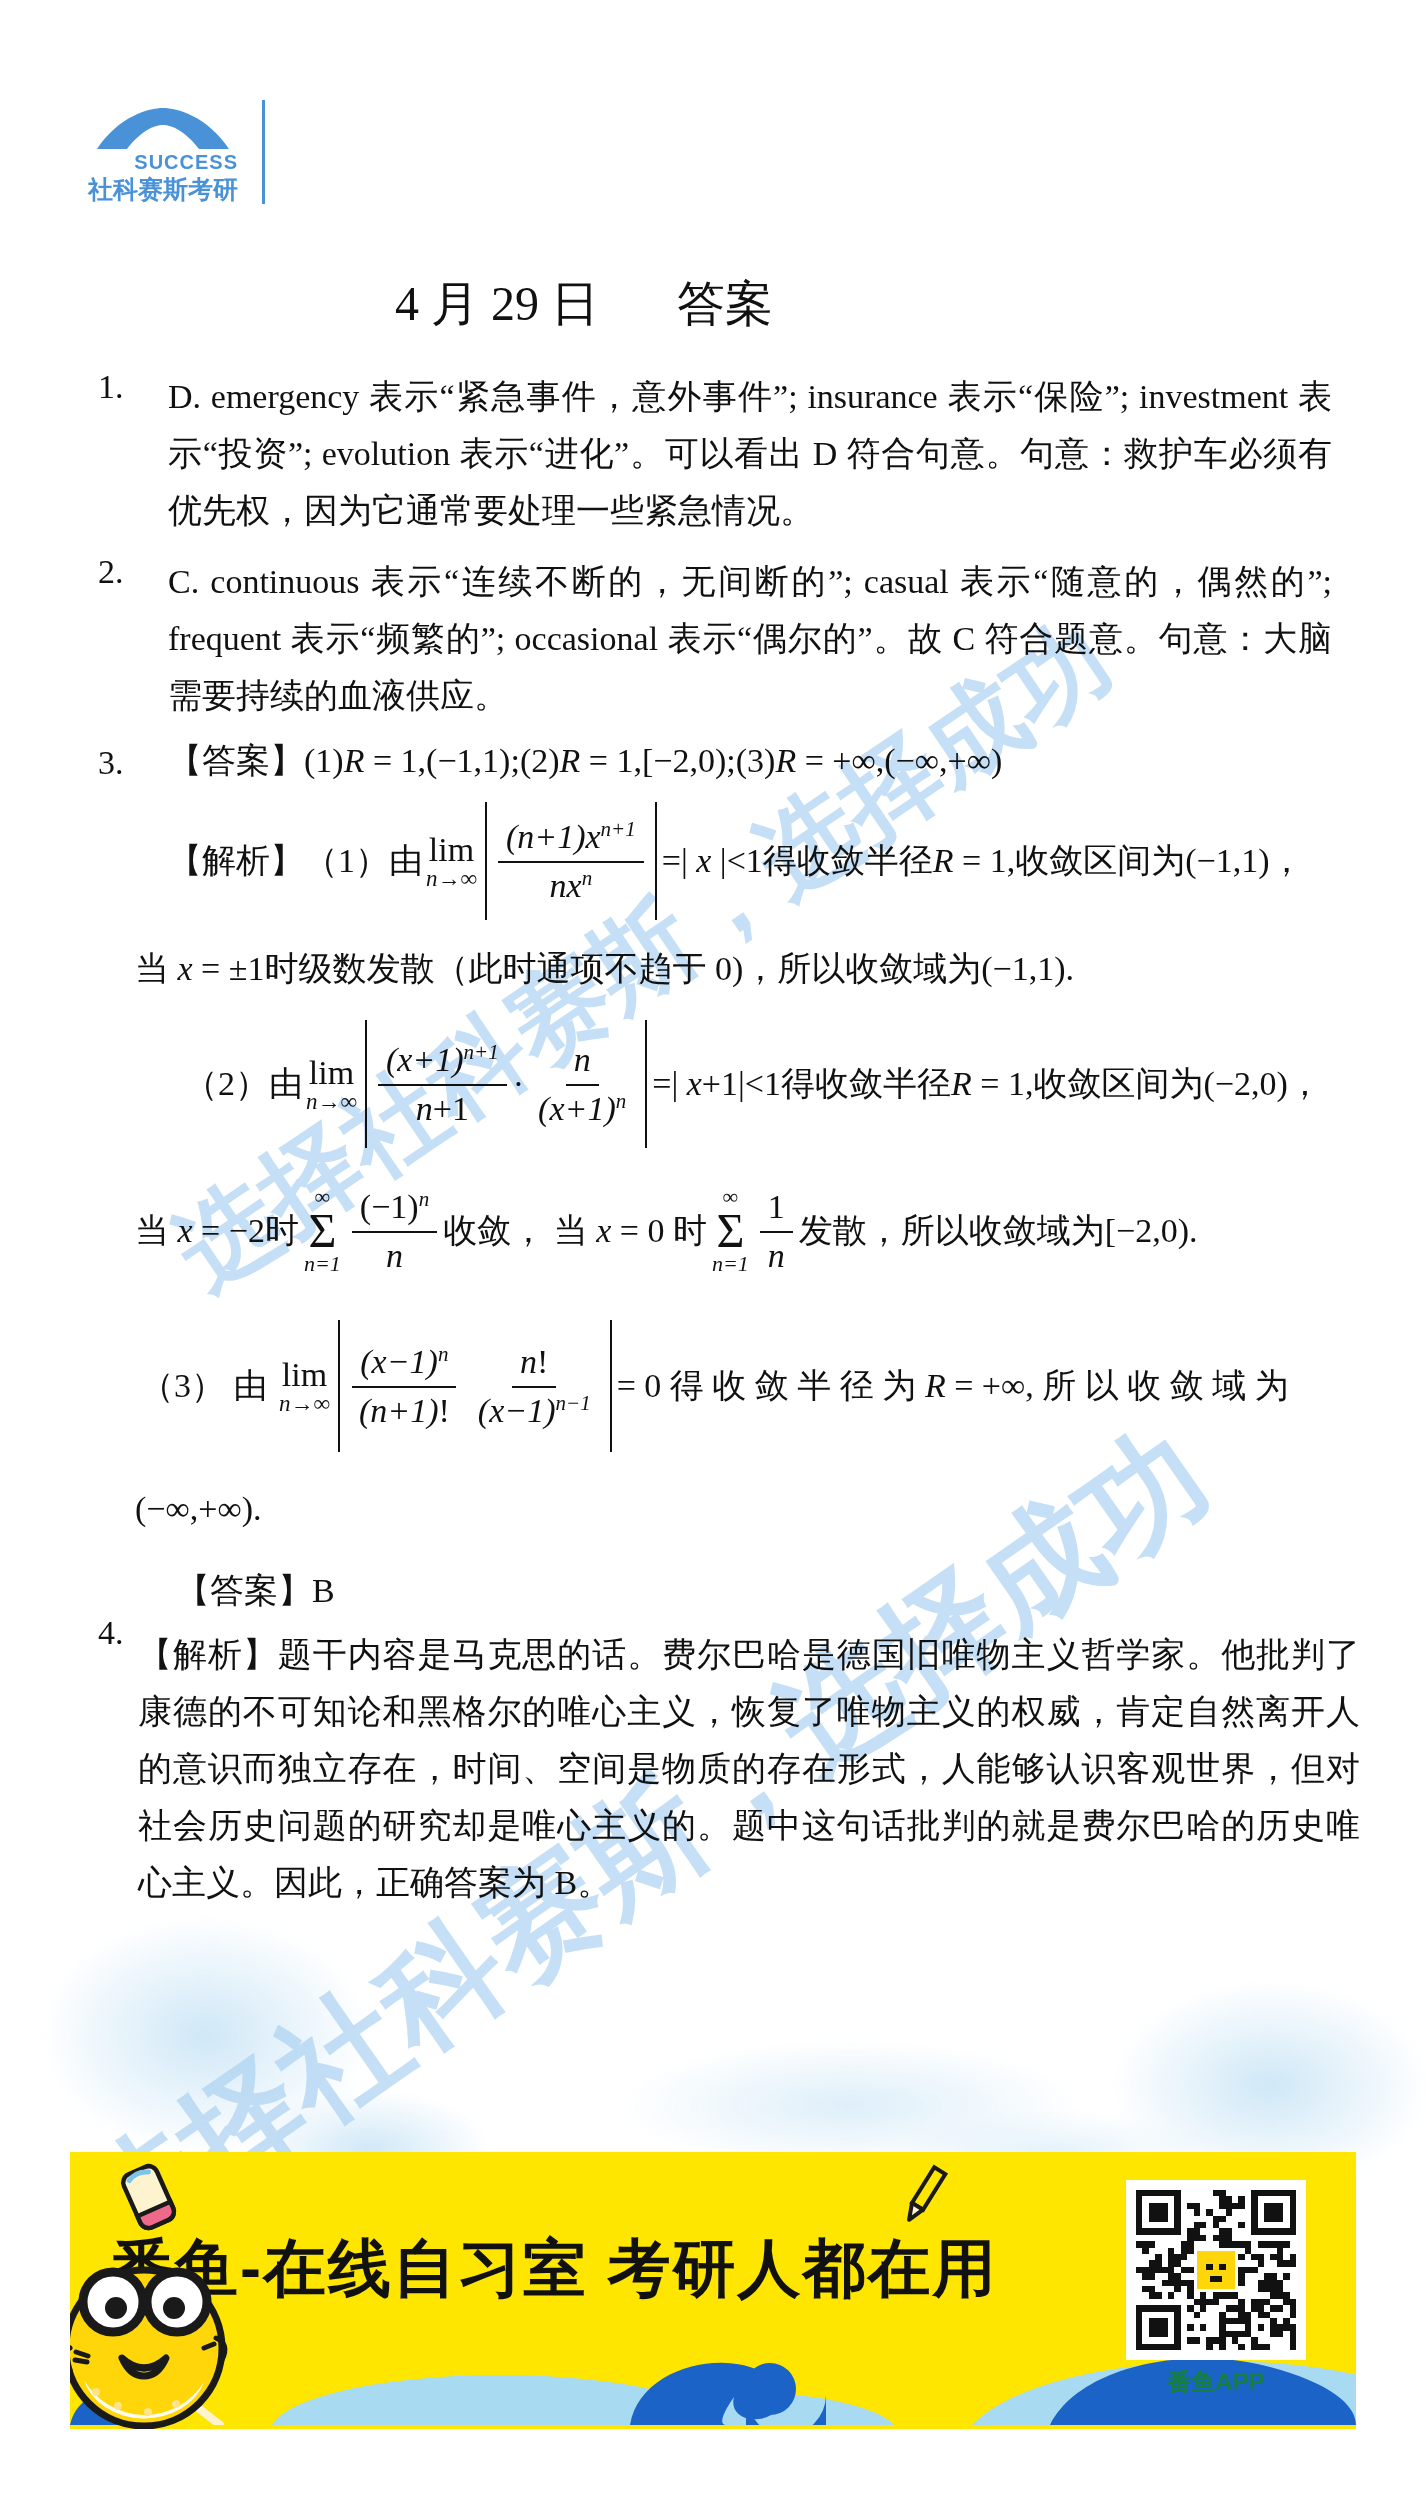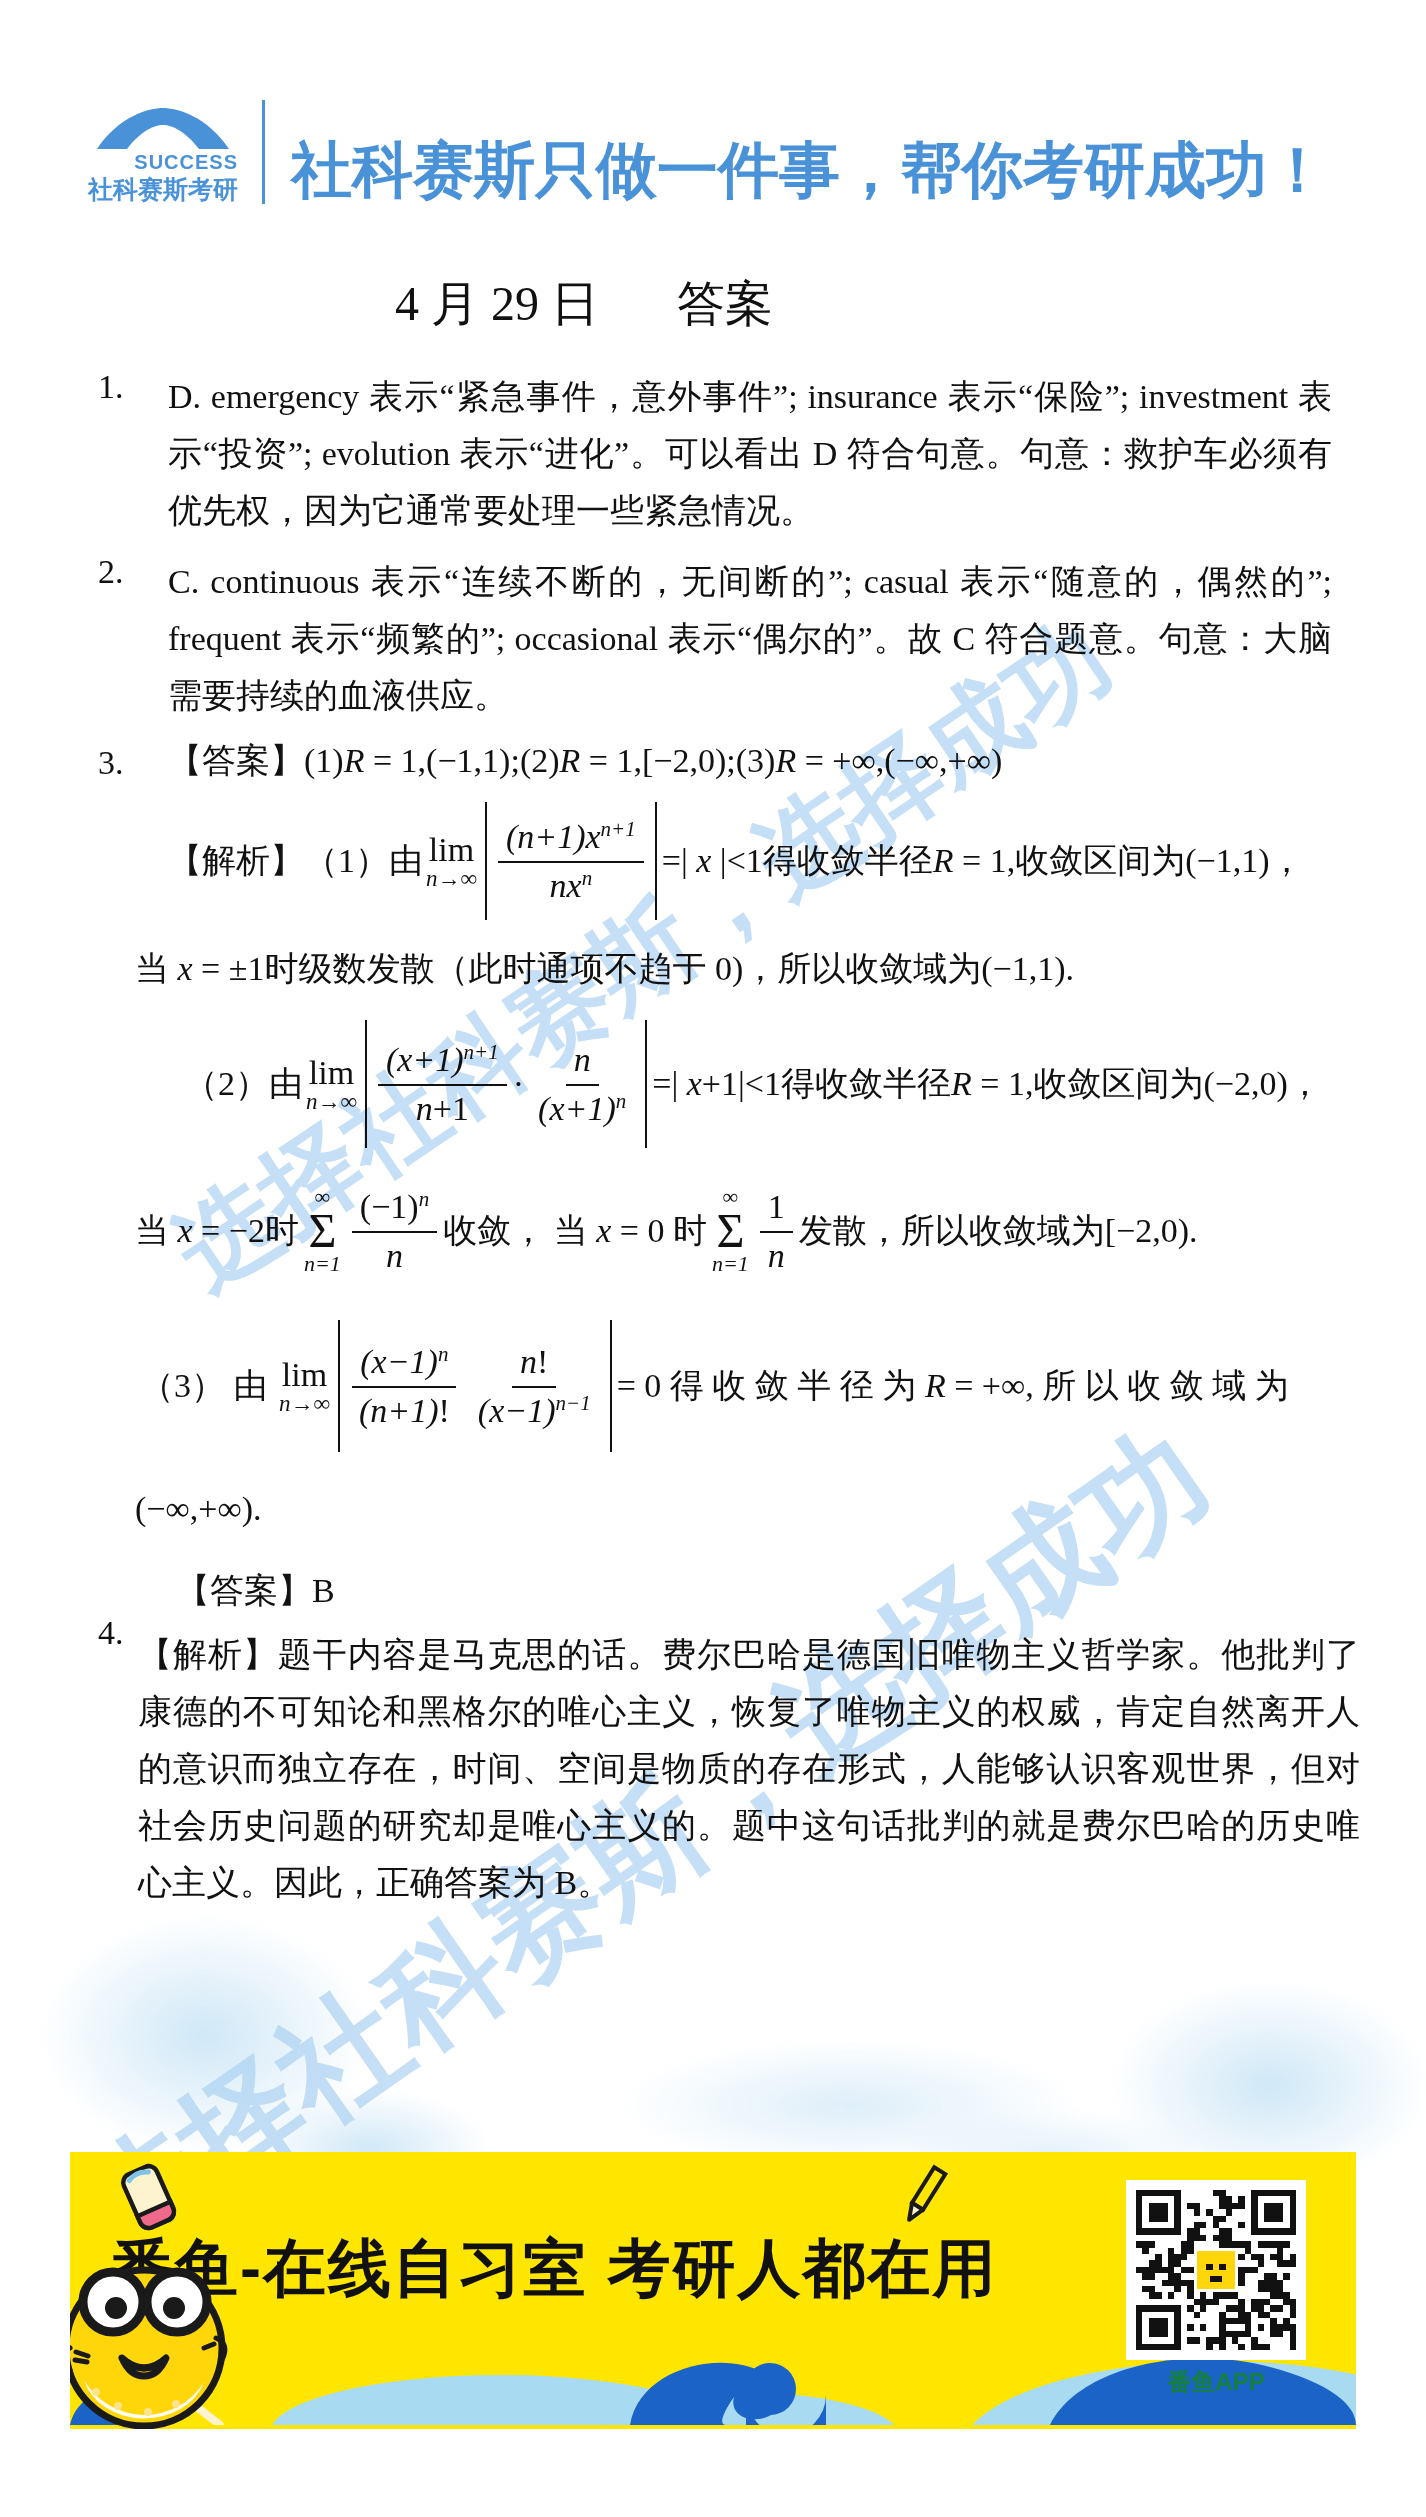--- a/index.html
+++ b/index.html
@@ -116,21 +116,20 @@
     <div class="logo">
       <span>
         <svg width="140" height="46" viewBox="0 0 140 46">
           <path d="M4,45 C26,12 56,4 70,4 C84,4 114,12 136,45 L106,45 C92,27 79,21 70,21 C61,21 48,27 34,45 Z" fill="#4a92d8"></path>
         </svg>
       </span>
       <div class="logo-en">SUCCESS</div>
       <div class="logo-cn">社科赛斯考研</div>
     </div>
     <div class="hdr-div"></div>
-    <div class="slogan">社科赛斯只做一件事，帮你考研成功！</div>
   </div>
 
   <div class="title">
     <span>4 月 29 日</span><span class="tgap"></span><span>答案</span>
   </div>
 
   <div class="content">
 
     <div class="item">
       <div class="inum">1.</div>

